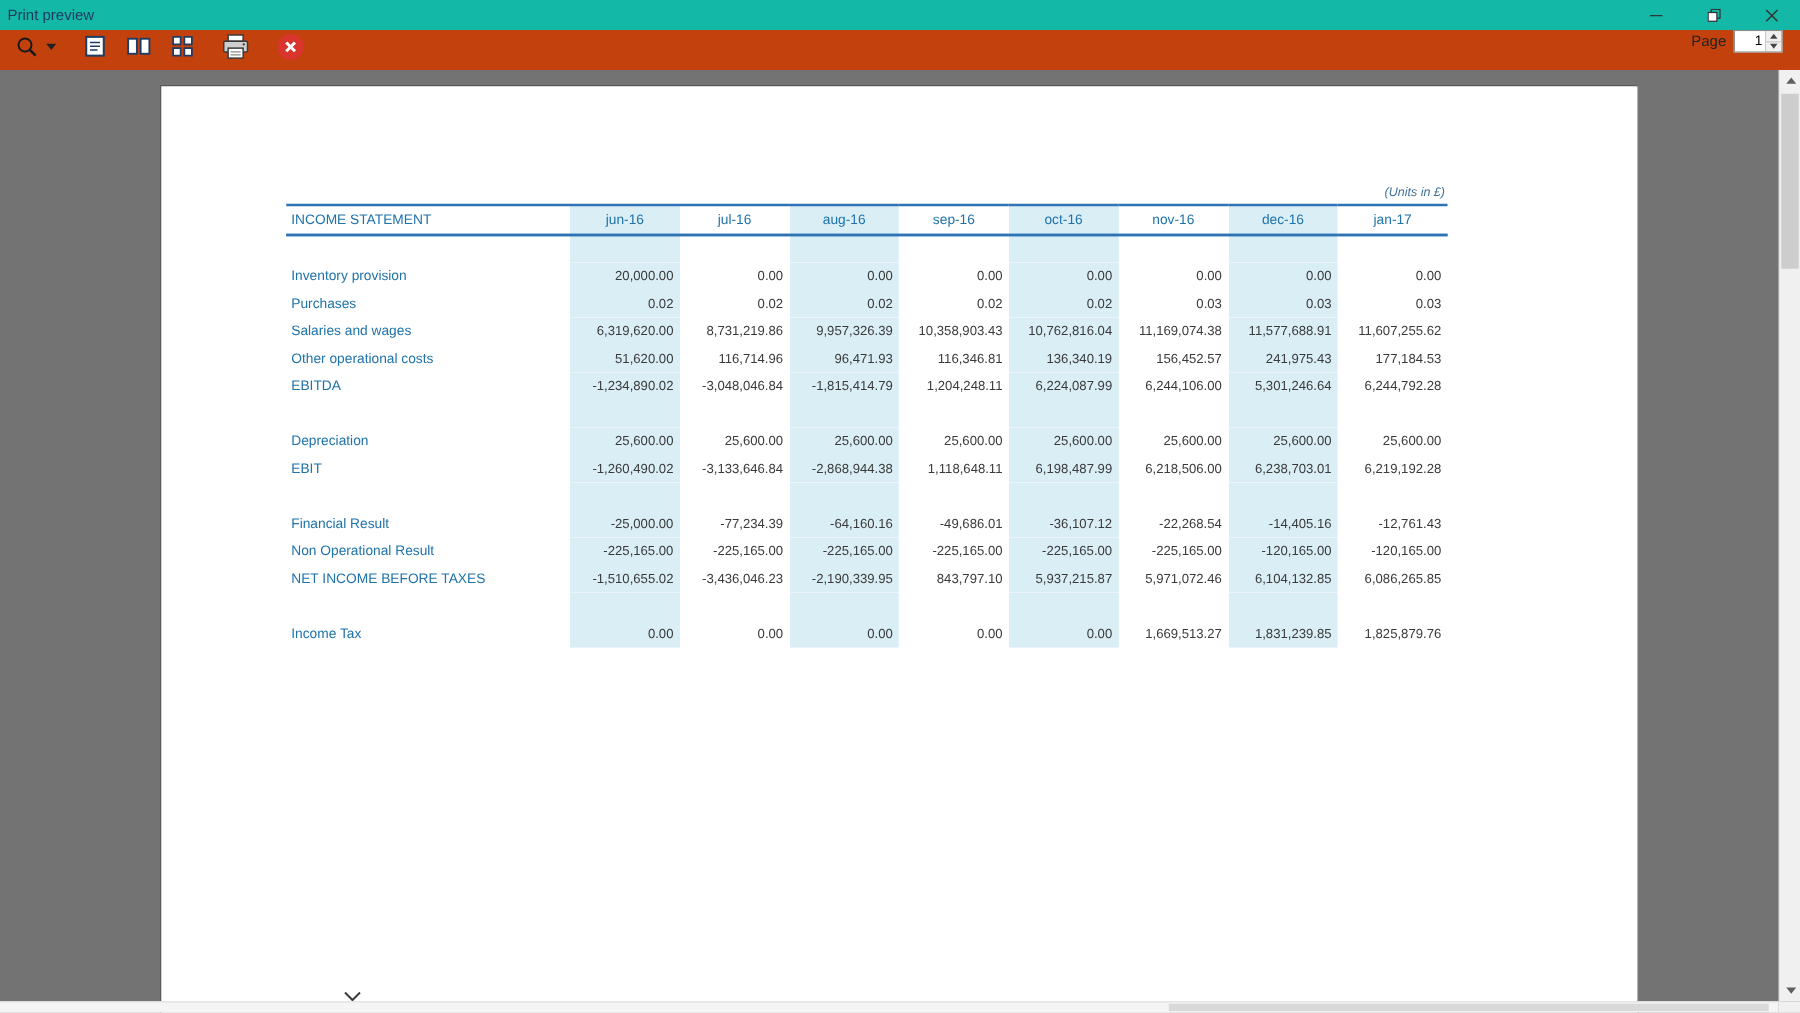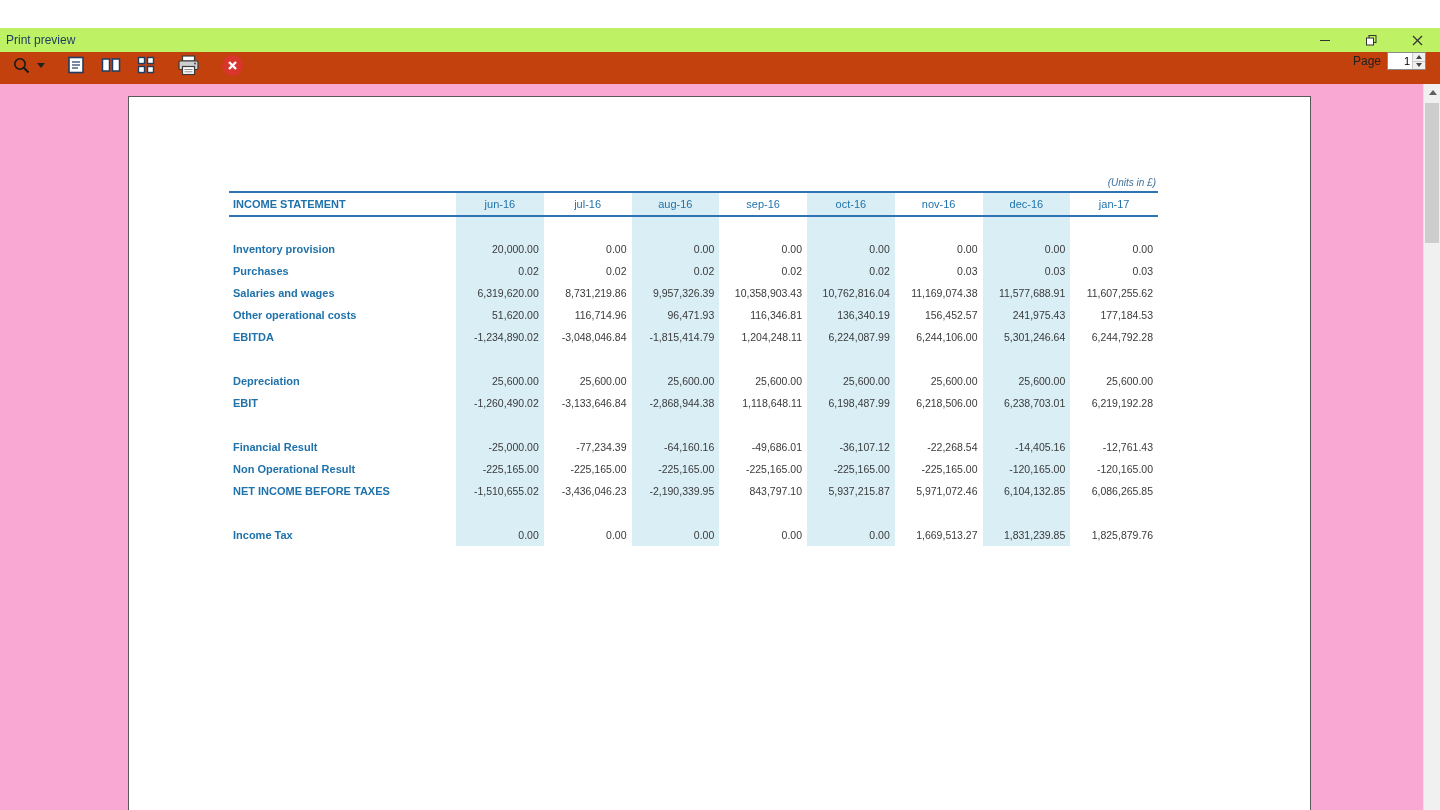--- a/index.html
+++ b/index.html
@@ -3,21 +3,21 @@
 <meta charset="utf-8">
 <title>Print preview</title>
 <style>
   * { box-sizing: border-box; margin: 0; padding: 0; }
   html, body {
     width: 1440px; height: 810px; overflow: hidden;
     font-family: "Liberation Sans", sans-serif;
     background: #ffffff;
   }
   
-  .titlebar { height: 24px; display: flex; align-items: center; background: #bef264; margin-top: 28px; }
+  .titlebar { height: 24px; display: flex; align-items: center; background: #14b8a6; }
   .window-title { font-size: 12px; color: #1d3a5f; padding-left: 6px; }
   .caption-buttons { margin-left: auto; display: flex; }
   .cap-btn { width: 46px; height: 24px; display: flex; align-items: center; justify-content: center; cursor: default; }
   .min-glyph { width: 10px; height: 1px; background: #333; }
 
   
   .toolbar { height: 32px; display: flex; align-items: flex-start; background: #c2410c; padding: 0 8px; }
   .tb-btn { height: 26px; display: flex; align-items: center; justify-content: center; padding: 0 4px; }
   .caret-down { width: 0; height: 0; border-left: 4px solid transparent; border-right: 4px solid transparent; border-top: 5px solid #222; margin-left: 6px; }
   .group-gap { width: 14px; }
@@ -27,38 +27,38 @@
   .page-label { font-size: 12px; color: #222; }
   .spin-box { display: flex; border: 1px solid #8a8a8a; height: 18px; background: #fff; }
   .spin-box input { width: 24px; border: none; outline: none; font-size: 11px; text-align: right; padding-right: 2px; font-family: "Liberation Sans", sans-serif; }
   .spin-col { width: 13px; display: flex; flex-direction: column; border-left: 1px solid #c9c9c9; }
   .spin-btn { flex: 1; display: flex; align-items: center; justify-content: center; background: #f0f0f0; }
   .spin-btn + .spin-btn { border-top: 1px solid #c9c9c9; }
   .tri-up-xs { width: 0; height: 0; border-left: 3px solid transparent; border-right: 3px solid transparent; border-bottom: 4px solid #444; }
   .tri-down-xs { width: 0; height: 0; border-left: 3px solid transparent; border-right: 3px solid transparent; border-top: 4px solid #444; }
 
   
-  .preview { position: relative; height: 754px; background: #f9a8d4; overflow: hidden; }
+  .preview { position: relative; height: 754px; background: #737373; overflow: hidden; }
   .page { position: absolute; left: 128px; top: 12px; width: 1183px; height: 960px; background: #fff; border: 1px solid #595959; }
 
   .report { position: absolute; left: 100px; top: 80px; width: 929px; }
   .units-note { font-size: 10px; font-style: italic; color: #41719c; text-align: right; padding: 0 2px 3px 0; }
 
   table.income { border-collapse: collapse; table-layout: fixed; width: 929px; }
   table.income col.shade { background: #daeef6; }
   table.income td { overflow: hidden; white-space: nowrap; }
   table.income thead td {
     height: 24px; font-size: 11px; color: #1f72aa;
     border-top: 2px solid #2e74b5; border-bottom: 2px solid #2e74b5;
     vertical-align: middle;
   }
   table.income thead td.lbl { text-align: left; padding-left: 4px; }
   table.income thead td.mon { text-align: center; }
   table.income tbody td { height: 22px; vertical-align: middle; }
-  table.income td.lbl { font-size: 11px; color: #1f72aa; text-align: left; padding-left: 4px; font-weight: bold; }
+  table.income td.lbl { font-size: 11px; color: #1f72aa; text-align: left; padding-left: 4px; }
   table.income td.num { font-size: 10.5px; color: #3a3a3a; text-align: right; padding-right: 5px; }
 
   
   .v-scrollbar { position: absolute; top: 0; right: 0; bottom: 9px; width: 17px; background: #f0f0f0; border-left: 1px solid #e2e2e2; }
   .sb-arrow { position: absolute; left: 0; width: 17px; height: 17px; display: flex; align-items: center; justify-content: center; }
   .sb-arrow.up { top: 0; }
   .sb-arrow.down { bottom: 0; }
   .tri-up-sm { width: 0; height: 0; border-left: 4px solid transparent; border-right: 4px solid transparent; border-bottom: 5px solid #5f5f5f; }
   .tri-down-sm { width: 0; height: 0; border-left: 4px solid transparent; border-right: 4px solid transparent; border-top: 5px solid #5f5f5f; }
   .sb-thumb { position: absolute; left: 1px; right: 1px; top: 19px; height: 140px; background: #cdcdcd; }

